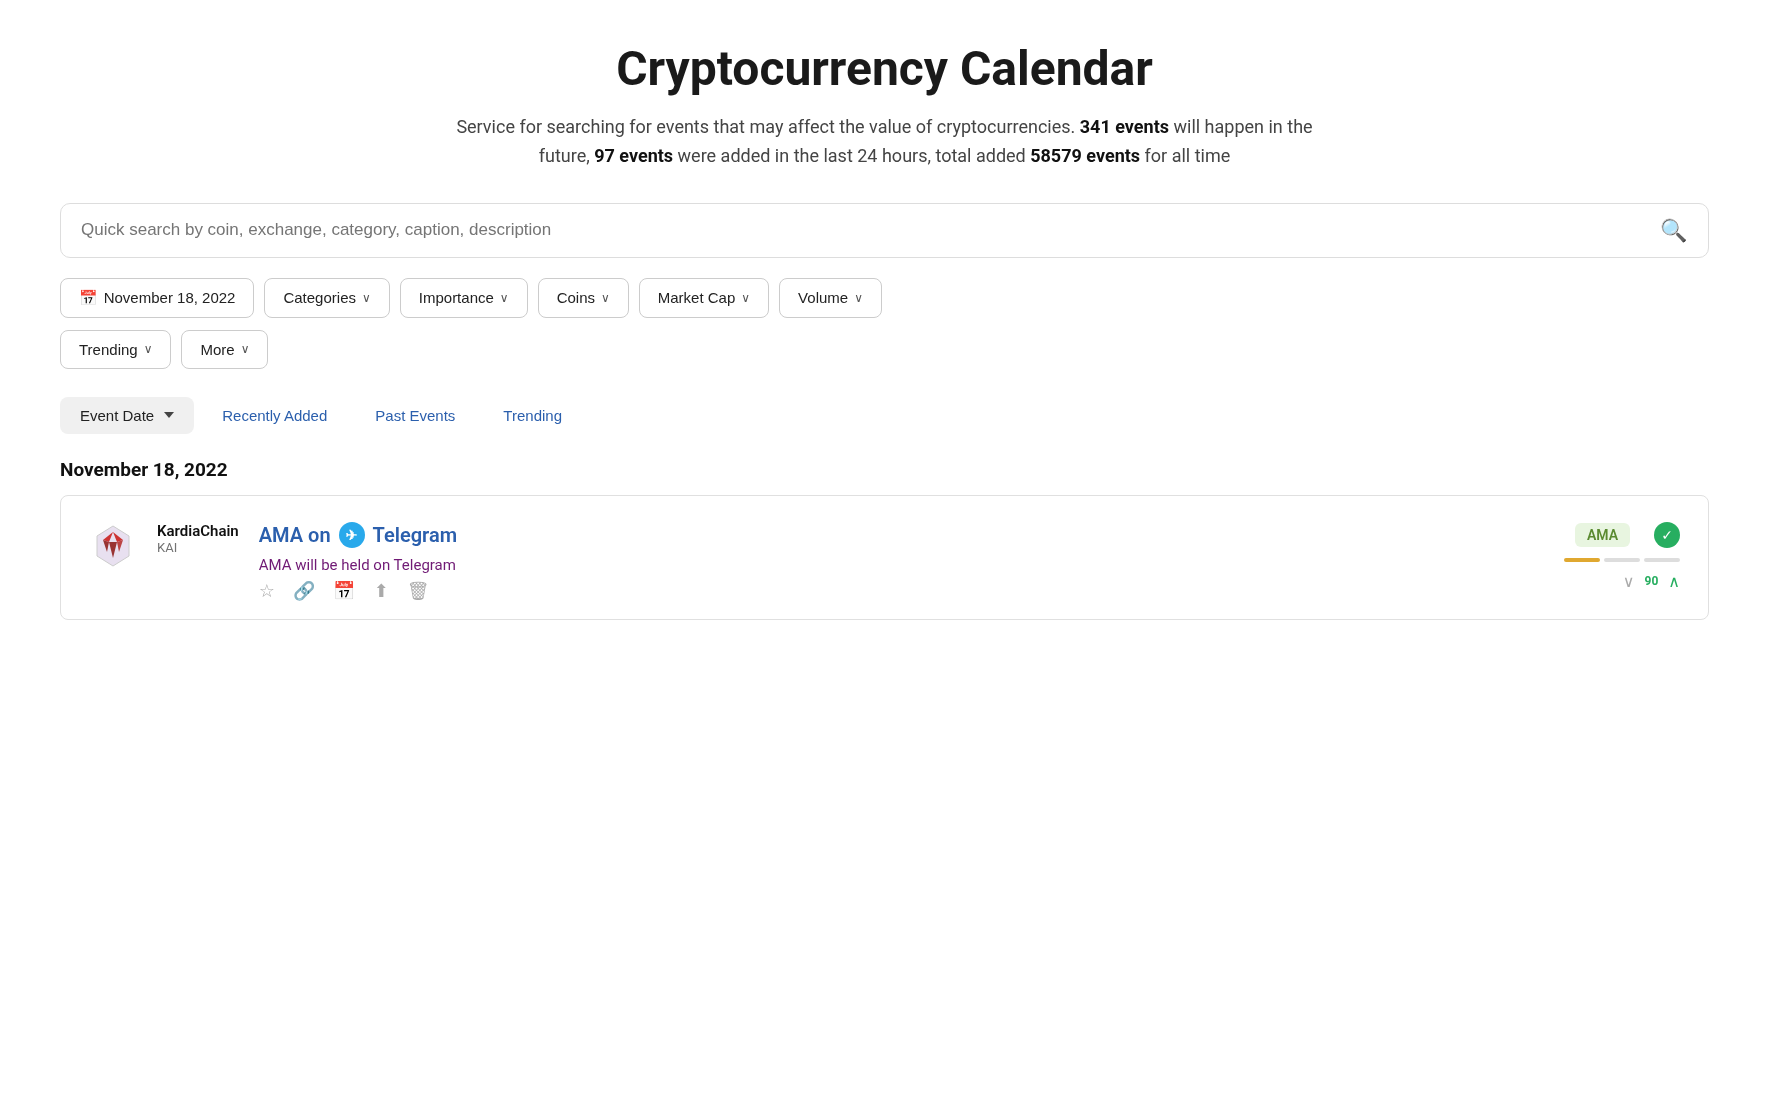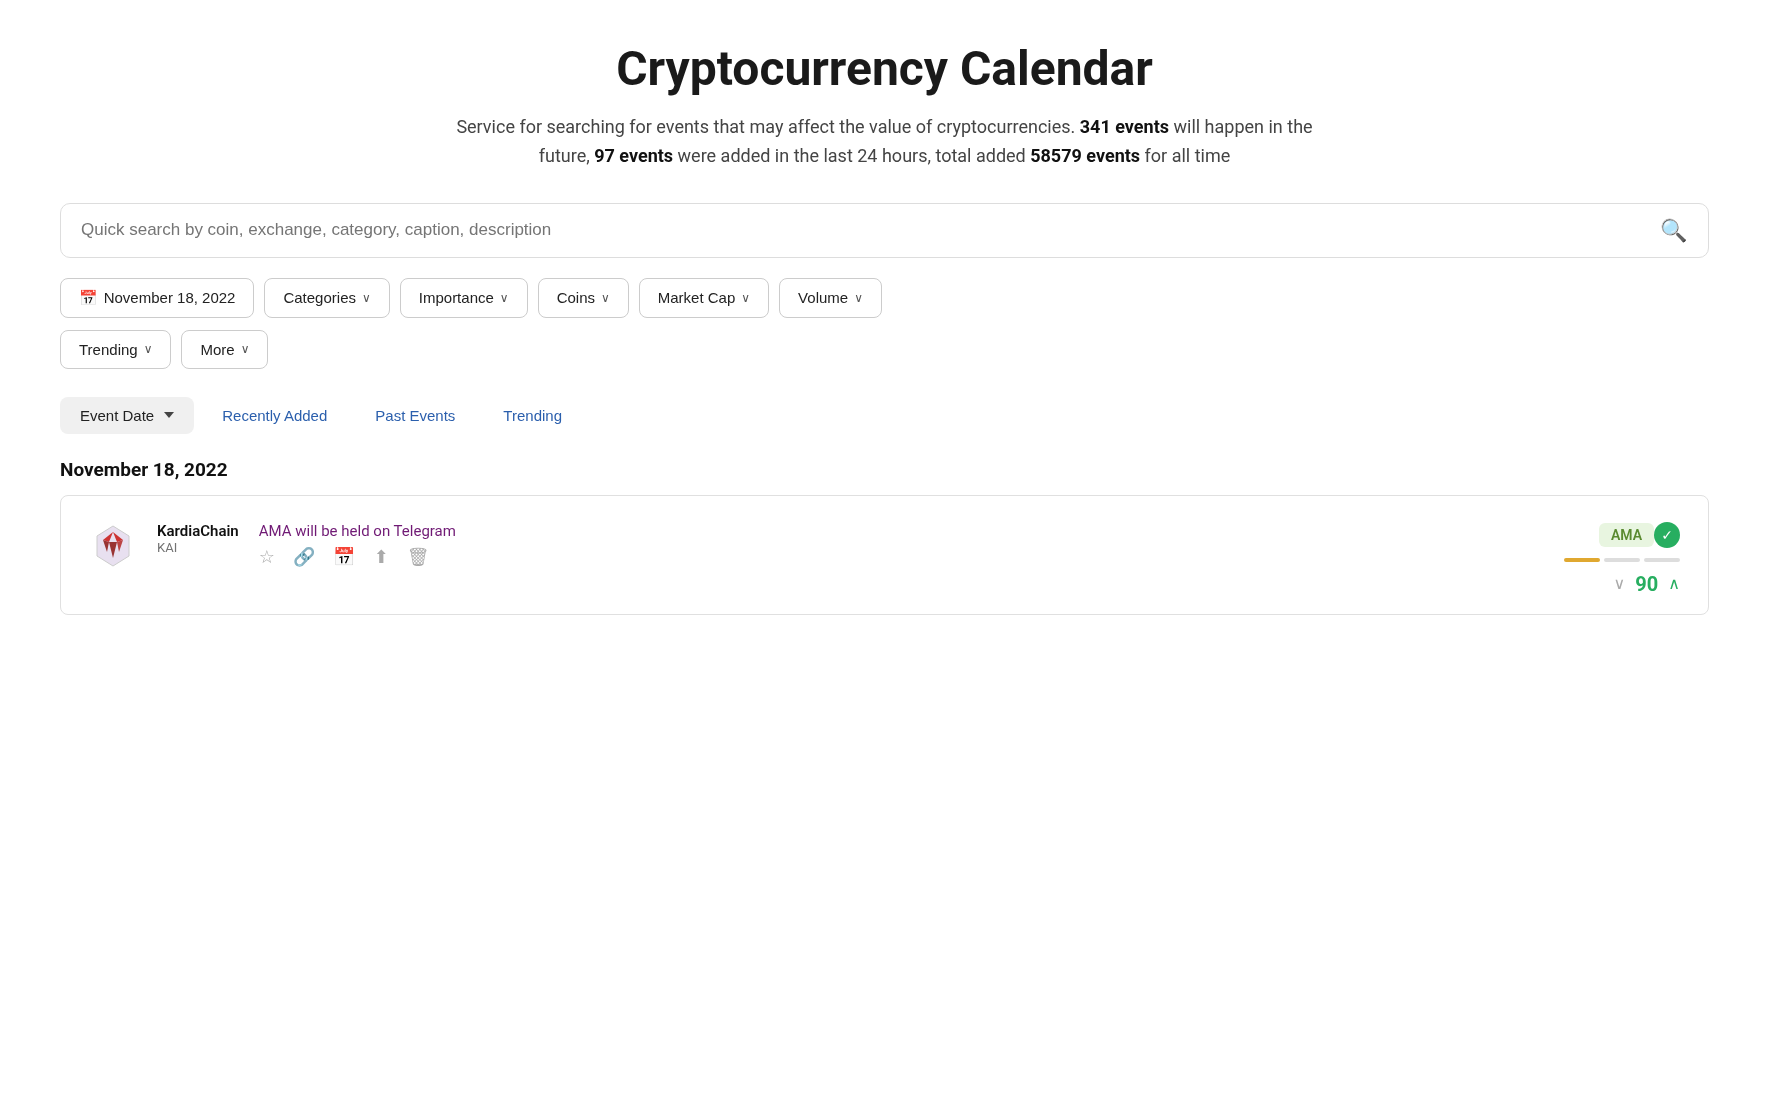--- a/index.html
+++ b/index.html
@@ -201,21 +201,21 @@
     .event-meta {
       display: flex;
       flex-direction: column;
       align-items: flex-end;
       gap: 10px;
       flex-shrink: 0;
       min-width: 120px;
     }
     .event-tags {
       display: flex;
-      gap: 0;
+      gap: 24px;
       align-items: center;
     }
     .tag-ama {
       background: #e8f5e0;
       color: #5a8a30;
       border-radius: 6px;
       padding: 4px 12px;
       font-size: 14px;
       font-weight: 600;
     }
@@ -245,21 +245,21 @@
     }
     .bar-seg.empty {
       background: #ddd;
     }
     .vote-row {
       display: flex;
       align-items: center;
       gap: 10px;
     }
     .vote-count {
-      font-size: 20px;
+      font-size: 12px;
       font-weight: 700;
       color: #27ae60;
     }
     .vote-arrow {
       font-size: 16px;
       color: #aaa;
       cursor: pointer;
     }
     .vote-arrow.up {
       color: #27ae60;
@@ -348,20 +348,25 @@
       <polygon points="20,20 28,20 24,36" fill="#993333"></polygon>
     </svg>
   </div>
 
   <div class="coin-info">
     <div class="coin-name">KardiaChain</div>
     <div class="coin-symbol">KAI</div>
   </div>
 
   <div class="event-details">
+    <div class="event-title">
+      <span>AMA on </span>
+      <span class="telegram-icon">✈</span>
+      <span> Telegram</span>
+    </div>
     <div class="event-description">AMA will be held on Telegram</div>
     <div class="event-actions">
       <span class="action-icon">☆</span>
       <span class="action-icon">🔗</span>
       <span class="action-icon">📅</span>
       <span class="action-icon">⬆</span>
       <span class="action-icon">🗑</span>
     </div>
   </div>
 

